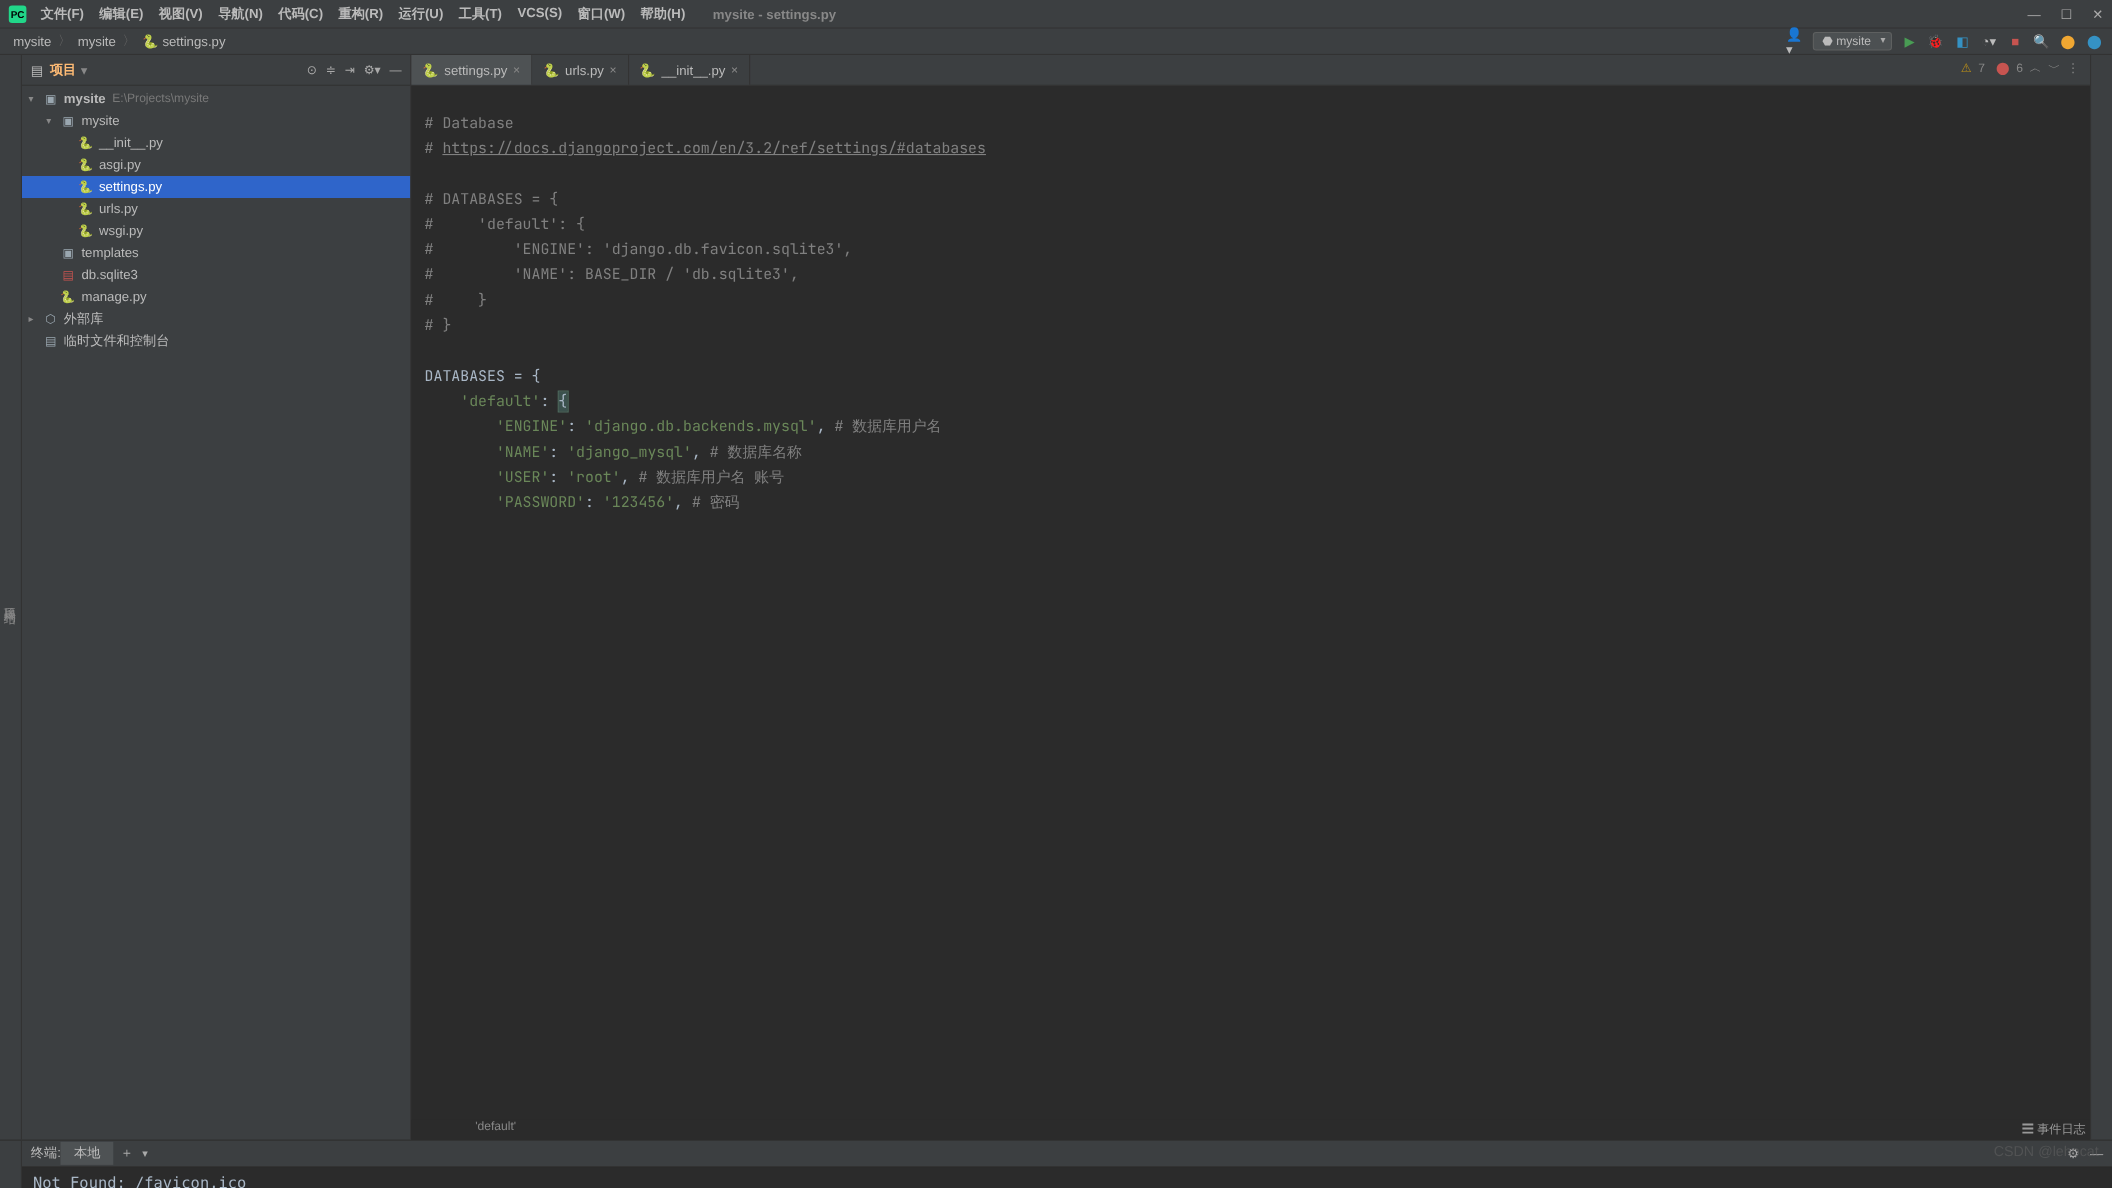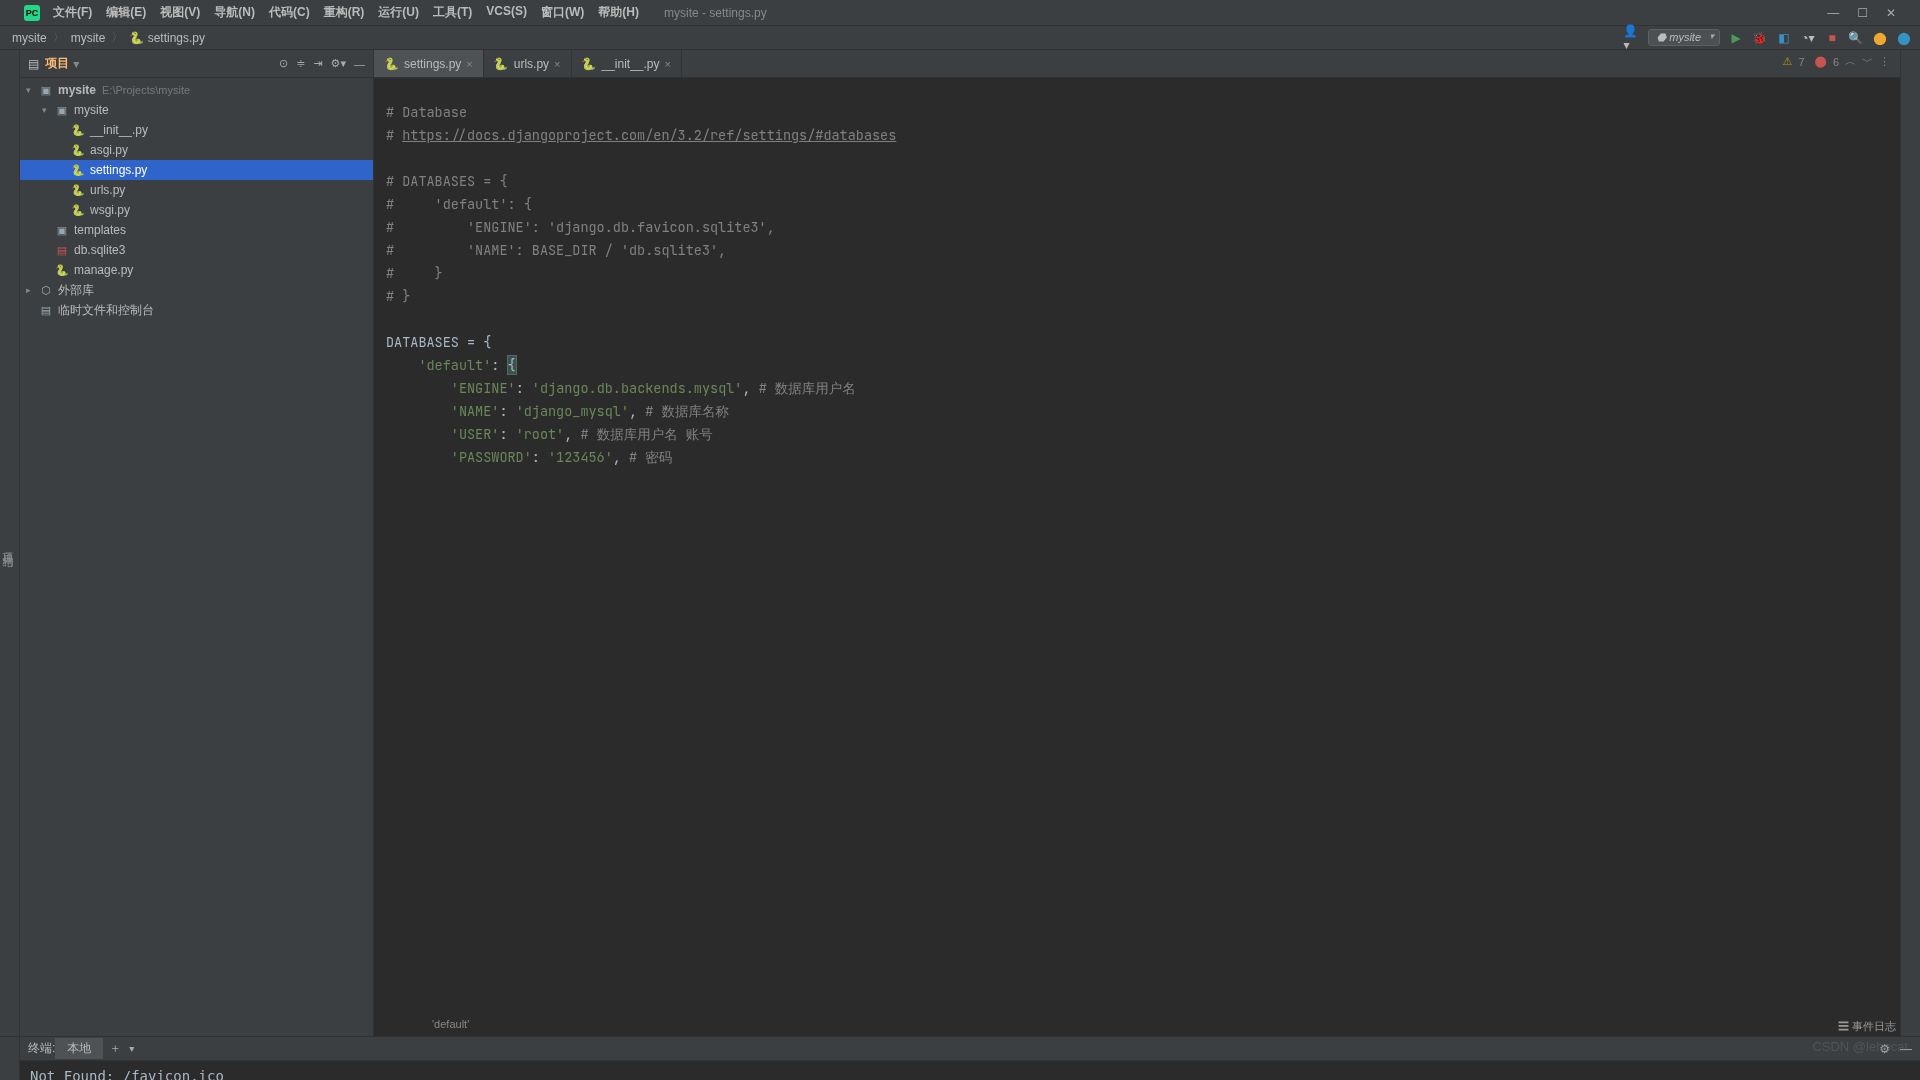--- a/index.html
+++ b/index.html
@@ -1,27 +1,27 @@
 <!DOCTYPE html>
 <html><head>
 <meta charset="utf-8">
 <style>
 * { margin: 0; padding: 0; box-sizing: border-box; }
 body { font-family: "Segoe UI", Arial, sans-serif; font-size: 12px; background: #2b2b2b; color: #bbb; overflow: hidden; width: 1920px; height: 1080px; }
-.titlebar { height: 26px; background: #3c3f41; display: flex; align-items: center; padding: 0 24px; color: #bbb; border-bottom: 1px solid #323232; }
+.titlebar { height: 26px; background: #3c3f41; display: flex; align-items: center; padding: 0 8px; color: #bbb; border-bottom: 1px solid #323232; }
 .titlebar .logo { width: 16px; height: 16px; background: #21d789; border-radius: 3px; margin-right: 8px; display:flex; align-items:center; justify-content:center; font-size:9px; color:#000; font-weight:bold;}
 .titlebar .menus { display: flex; gap: 4px; font-weight: bold; }
 .titlebar .menus span { padding: 2px 5px; cursor: pointer; }
-.titlebar .title { margin-left: 20px; color: #888; }
+.titlebar .title { margin-left: 20px; color: #888; font-weight: bold; }
 .titlebar .winbtns { margin-left: auto; display: flex; gap: 18px; color:#aaa; }
 .breadcrumb { height: 24px; background: #3c3f41; display: flex; align-items: center; padding: 0 8px; border-bottom: 1px solid #323232; }
 .breadcrumb .bc-item { padding: 2px 4px; }
 .breadcrumb .bc-sep { color: #666; margin: 0 2px; }
 .breadcrumb .right-tools { margin-left: auto; display: flex; align-items: center; gap: 8px; }
-.run-sel { background: #4c5052; border: 1px solid #5e6060; padding: 1px 18px 1px 8px; border-radius: 3px; font-size:11px; position:relative;font-style:italic; }
+.run-sel { background: #4c5052; border: 1px solid #5e6060; padding: 1px 18px 1px 8px; border-radius: 3px; font-size:11px; position:relative; }
 .run-sel::after { content: "▾"; position:absolute; right:5px; top:1px; font-size:9px; color:#aaa;}
 .tool-icon { width: 16px; height: 16px; display:inline-flex; align-items:center; justify-content:center; font-size:12px; cursor:pointer; }
 .green-tri { color:#499c54; }
 .blue-sq { color:#3592c4; }
 .main { display: flex; height: calc(1080px - 26px - 24px - 22px - 22px); }
 .left-gutter { width: 20px; background: #3c3f41; border-right: 1px solid #323232; writing-mode: vertical-lr; text-align: center; font-size:11px; padding-top:6px; color:#888;}
 .sidebar { width: 354px; background: #3c3f41; border-right: 1px solid #323232; display:flex; flex-direction:column; }
 .sidebar-header { height: 28px; display: flex; align-items: center; padding: 0 8px; border-bottom: 1px solid #323232; }
 .sidebar-header .title { font-weight: bold; color:#fdba74;}
 .sidebar-header .spacer { flex: 1; }

